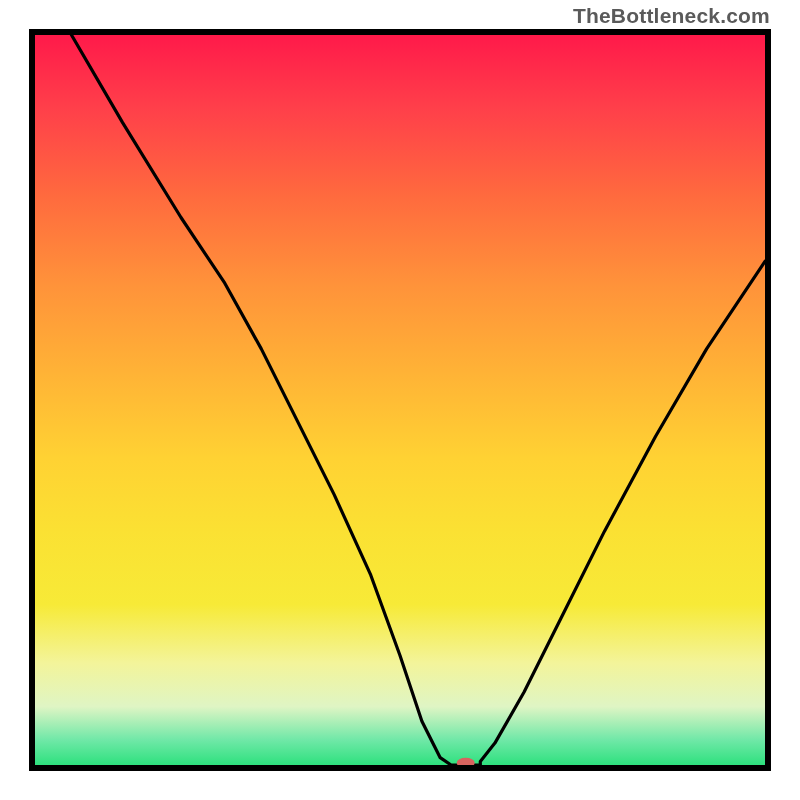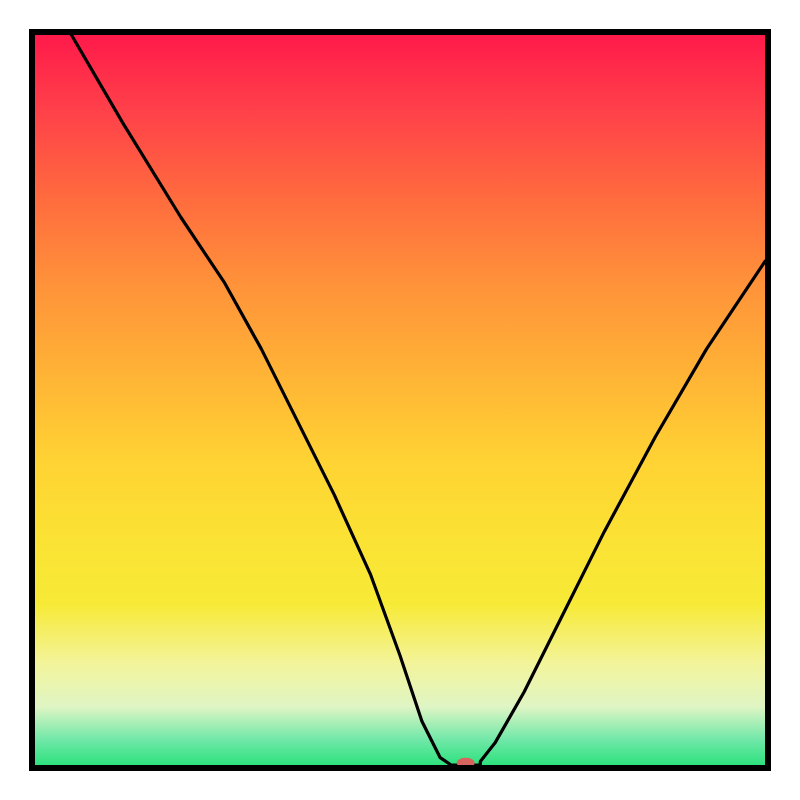--- a/index.html
+++ b/index.html
@@ -69,20 +69,21 @@
   }
   .marker {
     fill: #d8645f;
   }
 </style>
 </head>
 <body>
 
 <div class="frame">
 
+  <div class="watermark">TheBottleneck.com</div>
 
   <div class="plot-area">
     <div class="gradient-bg"></div>
 
     <svg class="curve" viewBox="0 0 730 730" preserveAspectRatio="none">
       <path id="curve-path" class="curve-path" d="M 36.5 0.0 L 87.6 87.6 L 146.0 182.5 L 189.8 248.2 L 226.3 313.9 L 262.8 386.9 L 299.3 459.9 L 335.8 540.2 L 365.0 620.5 L 386.9 686.2 L 405.2 722.7 L 416.1 730.0 L 416.1 730.0 L 445.3 730.0 L 445.3 726.4 L 459.9 708.1 L 489.1 657.0 L 525.6 584.0 L 569.4 496.4 L 620.5 401.5 L 671.6 313.9 L 730.0 226.3"></path>
       <ellipse id="marker-dot" class="marker" cx="430.7" cy="727.8" rx="9" ry="5"></ellipse>
     </svg>
   </div>
 

